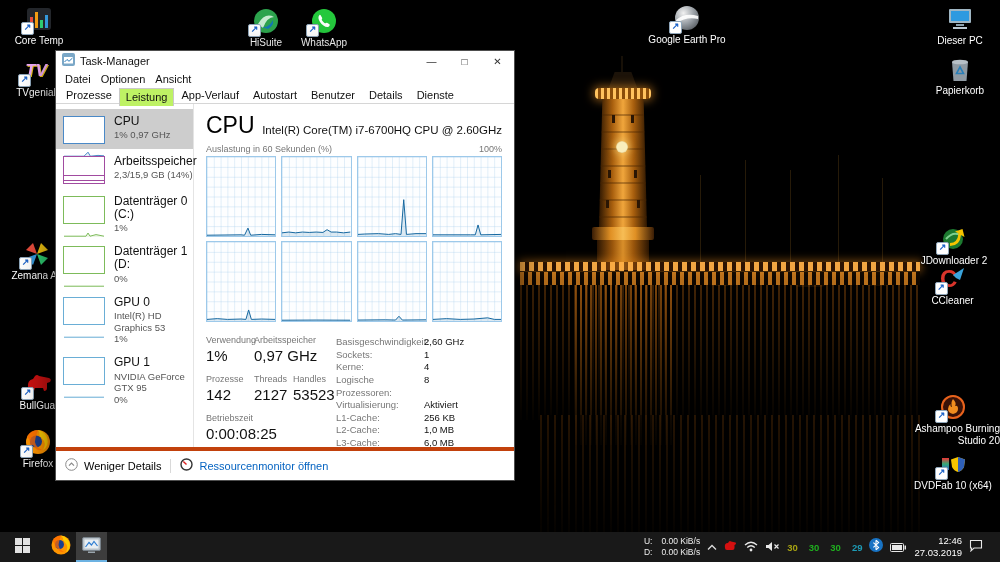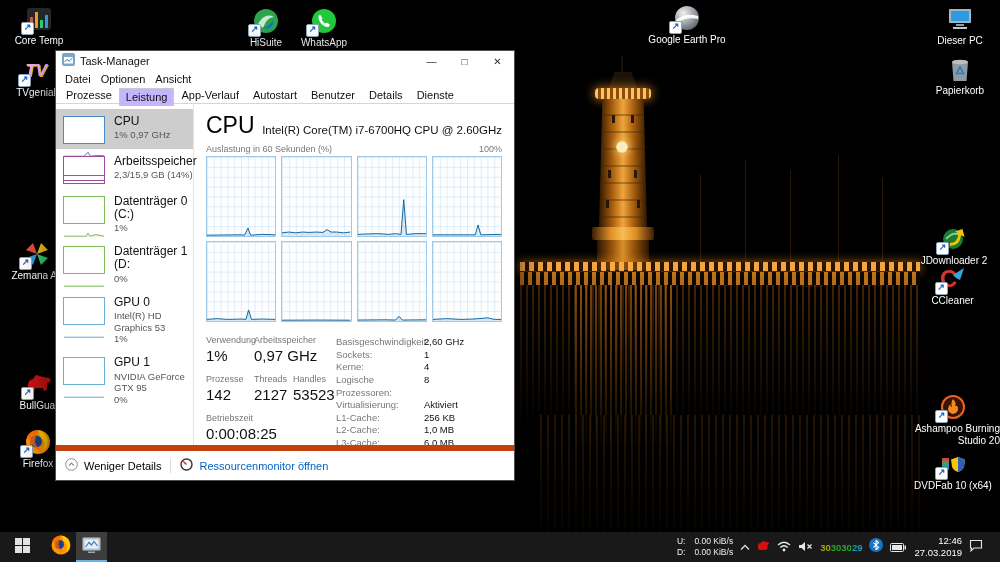--- a/index.html
+++ b/index.html
@@ -60,21 +60,21 @@
        border:1px solid #4e4e4e;box-sizing:border-box;z-index:5;color:#000;
        box-shadow:0 12px 34px rgba(0,0,0,.7);}
   .titlebar{height:20px;display:flex;align-items:center;padding-left:6px;gap:5px;}
   .titlebar .title{font-size:11px;color:#111;}
   .controls{margin-left:auto;display:flex;height:100%;}
   .ctl{width:33px;display:flex;align-items:center;justify-content:center;color:#333;font-size:10px;}
   .menubar{display:flex;height:15px;align-items:center;padding-left:4px;}
   .menu-item{padding:0 5px;font-size:11px;color:#111;}
   .tabbar{display:flex;height:17px;align-items:flex-end;border-bottom:1px solid #d6d6d6;padding-left:3px;}
   .tab{font-size:11px;padding:2px 6px 2px 6px;color:#111;border:1px solid transparent;border-bottom:none;}
-  .tab.active{background:#c4b5fd;border-color:#c9c9c9;position:relative;top:3px;padding-bottom:3px;}
+  .tab.active{background:#bef264;border-color:#c9c9c9;position:relative;top:3px;padding-bottom:3px;}
   .tbody{position:absolute;top:53px;bottom:30px;left:0;right:0;display:flex;overflow:hidden;}
   .sidebar{width:138px;flex:none;border-right:1px solid #e4e4e4;padding-top:5px;box-sizing:border-box;}
   .side-item{display:flex;gap:9px;padding:6px 0 5px 7px;align-items:flex-start;}
   .side-item.selected{background:#cdcdcd;}
   .thumb{width:40px;height:26px;background:#fff;border:1px solid;flex:none;position:relative;margin-top:1px;}
   .side-title{font-size:12px;color:#111;line-height:1.1;}
   .side-sub{font-size:9.5px;color:#555;line-height:1.25;margin-top:1px;}
   .side-sub2{font-size:9.5px;color:#555;line-height:1.25;}
   .main{flex:1;padding:8px 12px 0 12px;position:relative;}
   .main-head{display:flex;justify-content:space-between;align-items:flex-end;width:296px;}
@@ -91,21 +91,21 @@
   .stats-row{display:flex;margin-top:13px;width:302px;}
   .stats-left{width:130px;flex:none;}
   .sgroup{display:flex;margin-bottom:10px;}
   .scell{flex:none;}
   .slabel{font-size:9px;color:#777;}
   .sval{font-size:15px;color:#111;margin-top:2px;white-space:nowrap;}
   .stats-right{flex:1;padding-top:1px;}
   .drow{display:flex;line-height:1.33;font-size:9.5px;}
   .dlabel{width:88px;color:#777;flex:none;}
   .dval{color:#111;}
-  .footer{position:absolute;left:0;right:0;bottom:0;height:29px;border-top:6px solid #c2410c;
+  .footer{position:absolute;left:0;right:0;bottom:0;height:29px;border-top:4px solid #c2410c;
        display:flex;align-items:center;padding-left:9px;gap:6px;background:#fff;font-size:11px;}
   .footer .link{color:#0563c1;text-decoration:none;}
   .vsep{width:1px;height:14px;background:#d9d9d9;margin:0 3px;}
 
   
   .taskbar{position:absolute;left:0;right:0;bottom:0;height:30px;background:#191919;
        display:flex;align-items:stretch;z-index:10;}
   .start{width:45px;display:flex;align-items:center;justify-content:center;}
   .tb-app{width:31px;display:flex;align-items:center;justify-content:center;position:relative;}
   .tb-app.active{background:#3d3d3d;box-shadow:inset 0 -2px 0 #6cb2e2;}
@@ -597,21 +597,21 @@
           </svg></span>
       <span><svg width="14" height="11">
             <path d="M1 4 Q7 -1.5 13 4" fill="none" stroke="#e8e8e8" stroke-width="1.3"></path>
             <path d="M3.2 6.4 Q7 3 10.8 6.4" fill="none" stroke="#e8e8e8" stroke-width="1.3"></path>
             <circle cx="7" cy="9" r="1.4" fill="#e8e8e8"></circle>
           </svg></span>
       <span><svg width="15" height="11">
             <path d="M1 4 L3.5 4 L7 1 L7 10 L3.5 7 L1 7 Z" fill="#e8e8e8"></path>
             <path d="M9.5 3.5 L13.5 7.5 M13.5 3.5 L9.5 7.5" stroke="#e8e8e8" stroke-width="1.2"></path>
           </svg></span>
-      <span id="temps" style="display:flex;">
+      <span id="temps" style="display:flex;gap:11px;">
           <span class="temp" style="color: rgb(168, 164, 18);">30</span>
           <span class="temp" style="color: rgb(31, 174, 31);">30</span>
           <span class="temp" style="color: rgb(31, 174, 31);">30</span>
           <span class="temp" style="color: rgb(30, 154, 180);">29</span>
         </span>
       <span><svg width="14" height="14">
             <circle cx="7" cy="7" r="7" fill="#1873c4"></circle>
             <path d="M7 2.2 L7 11.8 M7 2.2 L9.6 4.6 L4.4 9.4 M7 11.8 L9.6 9.4 L4.4 4.6" stroke="#fff" stroke-width="1.1" fill="none"></path>
           </svg></span>
       <span><svg width="17" height="9">

